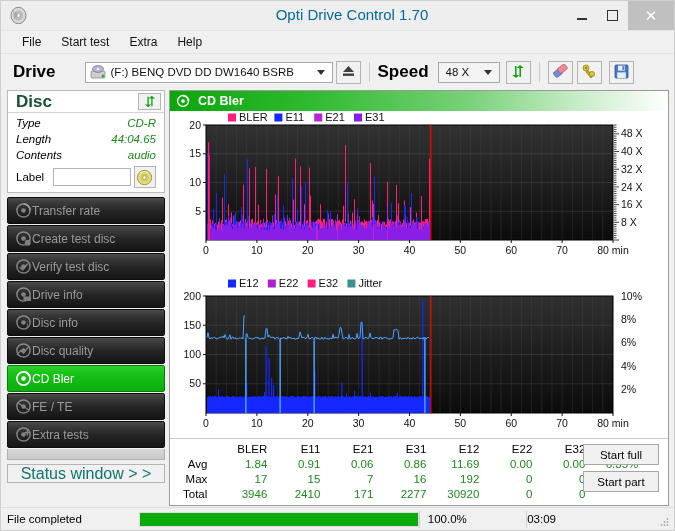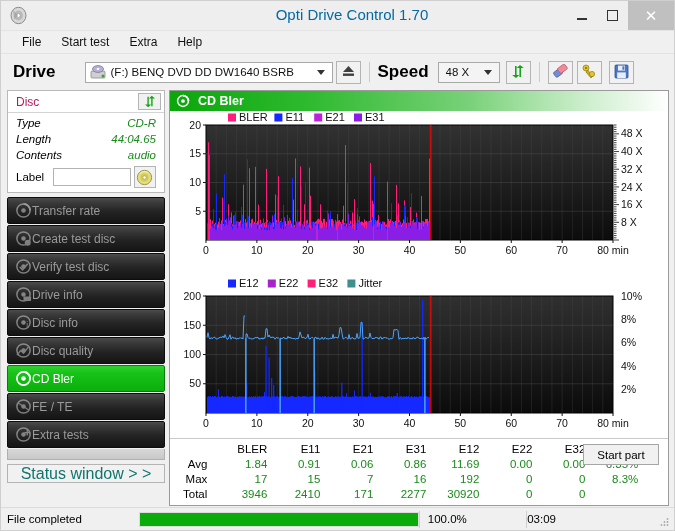--- a/index.html
+++ b/index.html
@@ -74,21 +74,21 @@
     position:absolute;left:6px;top:0;width:158px;
   }
   .discbox{
     border:1px solid #b9b9b9;background:#fff;box-sizing:border-box;
     width:158px;
   }
   .disc-head{
     height:21px;display:flex;align-items:center;justify-content:space-between;
     padding:0 3px 0 8px;border-bottom:1px solid #d4d4d4;background:#fff;
   }
-  .disc-head .t{font-size:12px;font-weight:normal;color:#be185d;}
+  .disc-head .t{font-size:17px;font-weight:bold;color:#14532d;}
   .disc-rows{padding:4px 8px 4px 8px;}
   .drow{display:flex;justify-content:space-between;align-items:flex-start;height:16px;font-style:italic;}
   .drow .k{font-size:11.5px;color:#000;}
   .drow .v{font-size:11.5px;color:#1a8a1a;font-weight:normal;}
   .labelrow{display:flex;align-items:center;height:22px;margin-top:1px;}
   .labelrow .k{font-size:11.5px;color:#000;width:42px;}
   .lbl-input{
     width:78px;height:18px;background:#fff;border:1px solid #b4b4b4;box-sizing:border-box;
   }
   .cdbtn{
@@ -1649,20 +1649,23 @@
               <td>30920</td>
               <td>0</td>
               <td>0</td>
               <td></td>
             </tr>
           </tbody>
         </table>
 
         <div class="startbtns">
           <div class="sbtn">
+            <span>Start full</span>
+          </div>
+          <div class="sbtn">
             <span>Start part</span>
           </div>
         </div>
       </div>
     </div>
   </div>
 
   <div class="statusbar">
     <span class="sb-text">File completed</span>
     <div class="progress">

